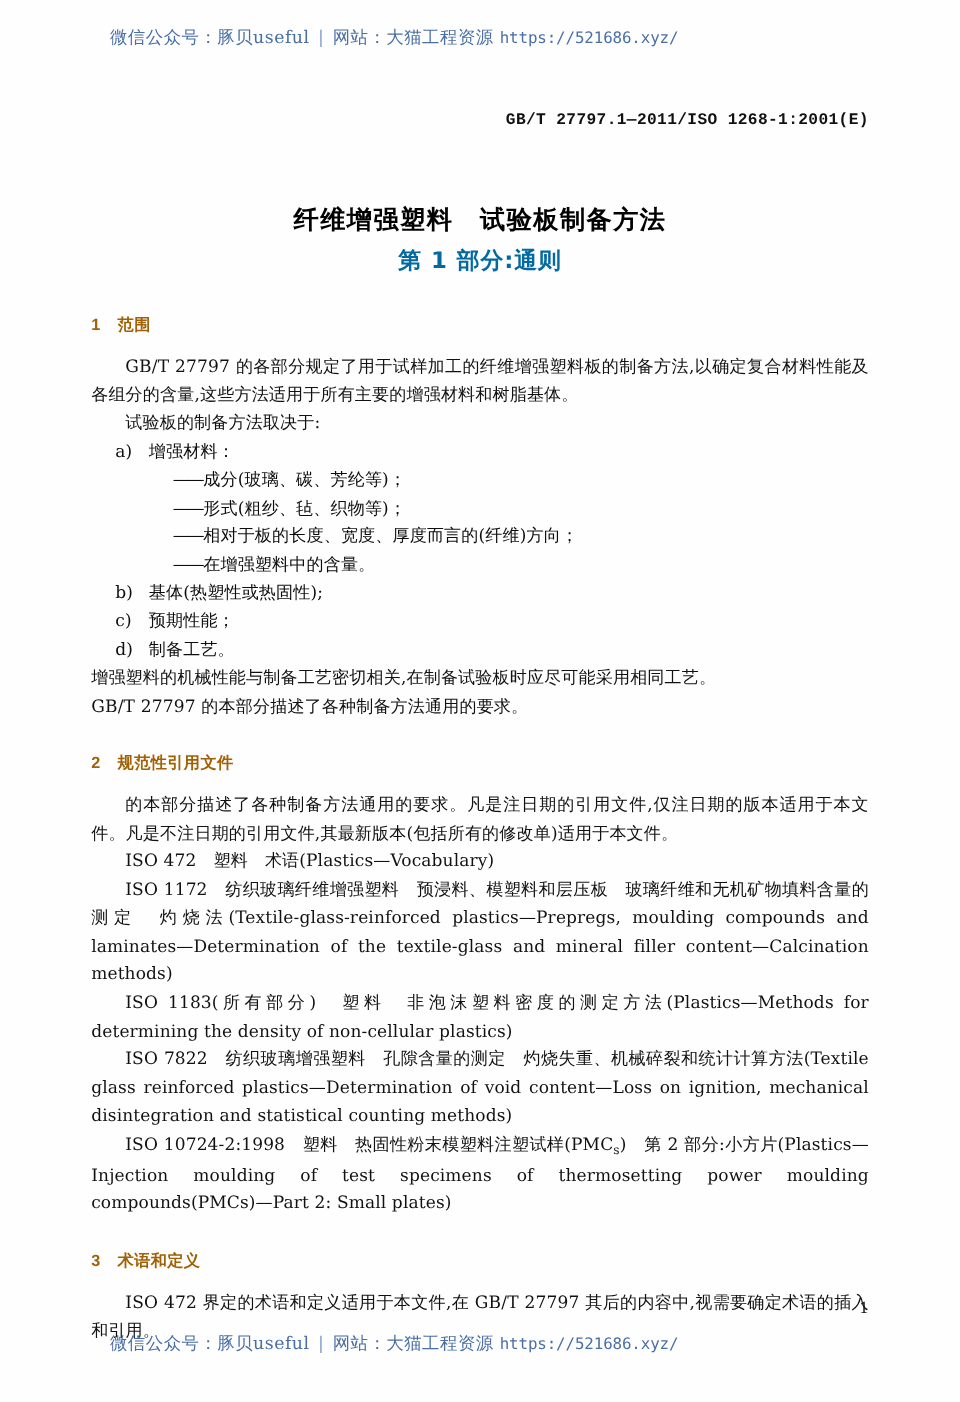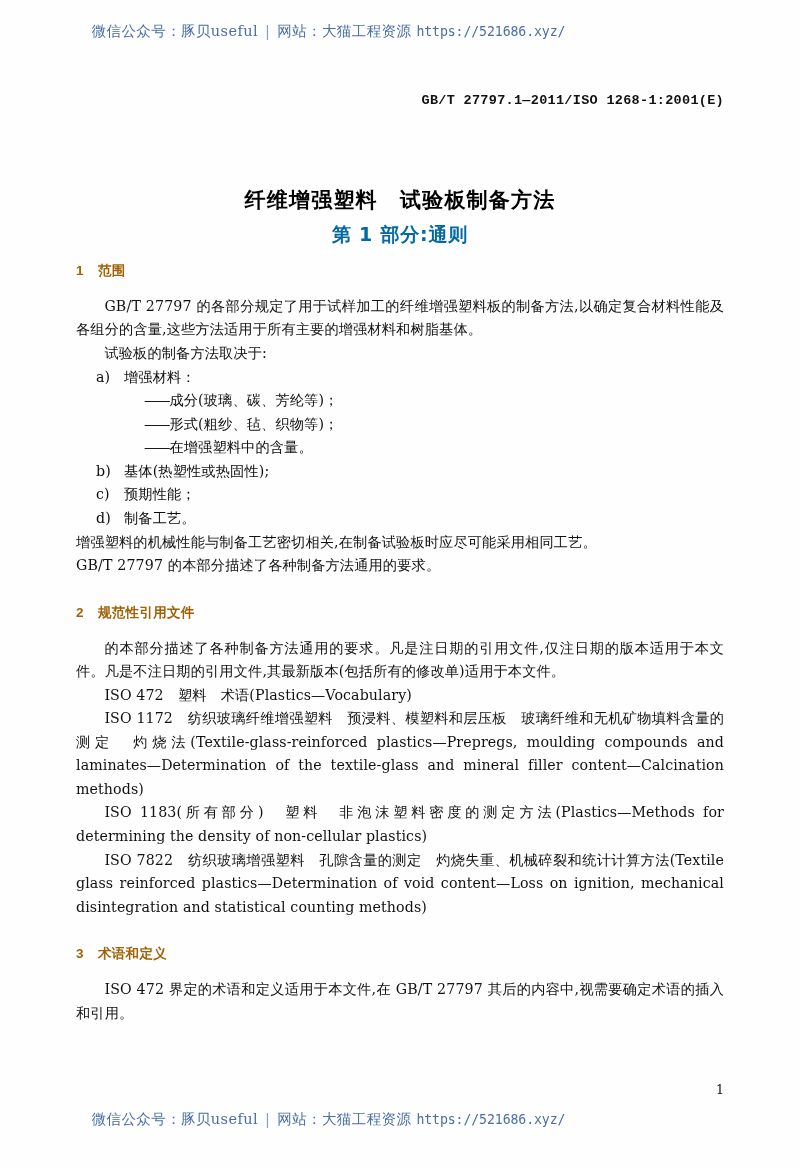--- a/index.html
+++ b/index.html
@@ -61,21 +61,21 @@
     font-size: 13.5px;
     font-weight: bold;
     letter-spacing: 0.3px;
     white-space: nowrap;
     color: #111;
   }
 
   
   .doc-title {
     position: absolute;
-    top: 185px;
+    top: 168px;
     left: 0;
     width: 800px;
     text-align: center;
   }
   .title-main {
     font-family: "DejaVu Sans", "Liberation Sans", sans-serif;
     font-size: 21px;
     font-weight: bold;
     letter-spacing: 1.2px;
     line-height: 1.5;
@@ -206,20 +206,21 @@
     <p class="para indent">GB/T 27797 的各部分规定了用于试样加工的纤维增强塑料板的制备方法,以确定复合材料性能及各组分的含量,这些方法适用于所有主要的增强材料和树脂基体。</p>
     <p class="para indent">试验板的制备方法取决于:</p>
 
     <div class="list-item">
       <span class="list-marker">a)</span>
       <span class="list-text">增强材料：</span>
     </div>
 
     <div class="dash-item"><span class="dash-lead">——</span><span>成分(玻璃、碳、芳纶等)；</span></div>
     <div class="dash-item"><span class="dash-lead">——</span><span>形式(粗纱、毡、织物等)；</span></div>
+    <div class="dash-item"><span class="dash-lead">——</span><span>相对于板的长度、宽度、厚度而言的(纤维)方向；</span></div>
     <div class="dash-item"><span class="dash-lead">——</span><span>在增强塑料中的含量。</span></div>
 
     <div class="list-item">
       <span class="list-marker">b)</span>
       <span class="list-text">基体(热塑性或热固性);</span>
     </div>
     <div class="list-item">
       <span class="list-marker">c)</span>
       <span class="list-text">预期性能；</span>
     </div>
@@ -237,20 +238,21 @@
       <span class="sec-num">2</span><span>规范性引用文件</span>
     </h2>
     <div class="gap-after-heading"></div>
 
     <p class="para indent">的本部分描述了各种制备方法通用的要求。凡是注日期的引用文件,仅注日期的版本适用于本文件。凡是不注日期的引用文件,其最新版本(包括所有的修改单)适用于本文件。</p>
 
     <p class="ref-entry">ISO 472　塑料　术语(Plastics—Vocabulary)</p>
     <p class="ref-entry">ISO 1172　纺织玻璃纤维增强塑料　预浸料、模塑料和层压板　玻璃纤维和无机矿物填料含量的测定　灼烧法(Textile-glass-reinforced plastics—Prepregs, moulding compounds and laminates—Determination of the textile-glass and mineral filler content—Calcination methods)</p>
     <p class="ref-entry">ISO 1183(所有部分)　塑料　非泡沫塑料密度的测定方法(Plastics—Methods for determining the density of non-cellular plastics)</p>
     <p class="ref-entry">ISO 7822　纺织玻璃增强塑料　孔隙含量的测定　灼烧失重、机械碎裂和统计计算方法(Textile glass reinforced plastics—Determination of void content—Loss on ignition, mechanical disintegration and statistical counting methods)</p>
+    <p class="ref-entry"><span>ISO 10724-2:1998　塑料　热固性粉末模塑料注塑试样(PMC</span><span class="sub">s</span><span>)　第 2 部分:小方片(Plastics—Injection moulding of test specimens of thermosetting power moulding compounds(PMCs)—Part 2: Small plates)</span></p>
 
     <div class="gap-lg"></div>
 
     <h2 class="section-heading">
       <span class="sec-num">3</span><span>术语和定义</span>
     </h2>
     <div class="gap-after-heading"></div>
 
     <p class="para indent">ISO 472 界定的术语和定义适用于本文件,在 GB/T 27797 其后的内容中,视需要确定术语的插入和引用。</p>
 

